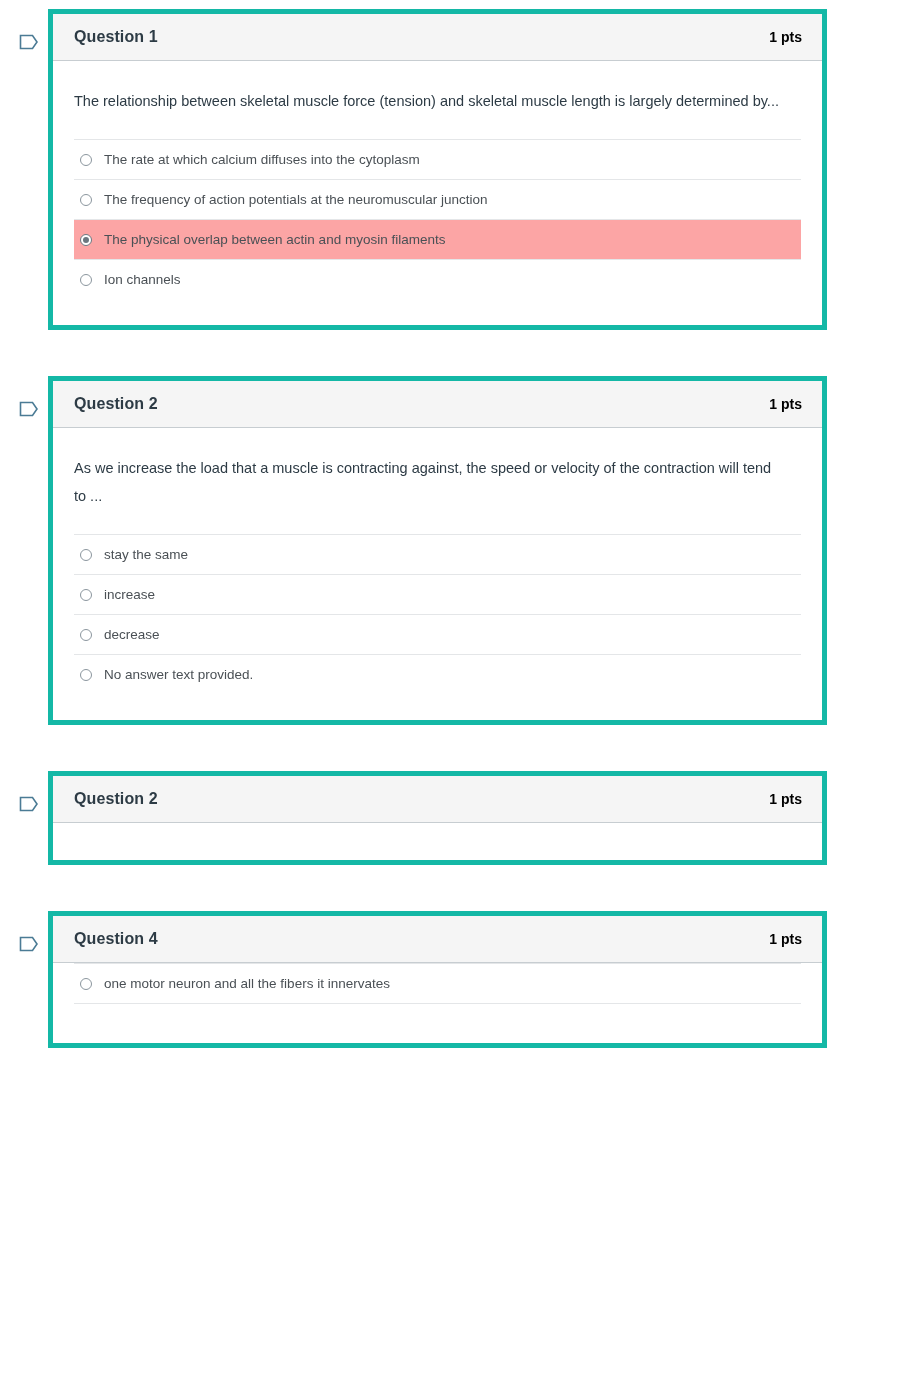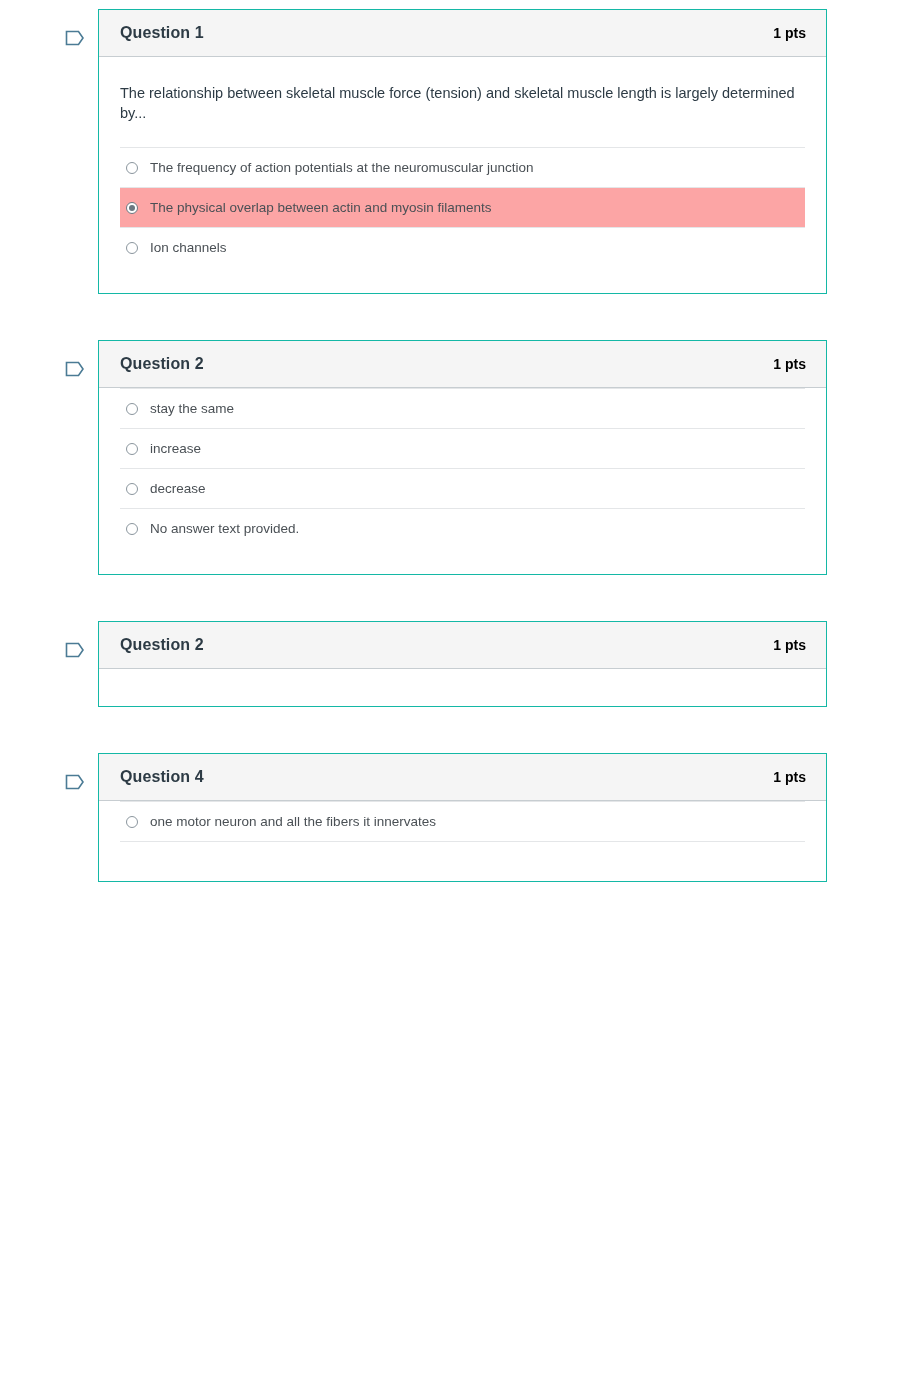--- a/index.html
+++ b/index.html
@@ -16,24 +16,24 @@
     overflow: hidden;
   }
 
   .quiz-body {
     padding-top: 9px;
   }
 
   
   .question-block {
     position: relative;
-    margin-left: 98px;
+    margin-left: 48px;
     margin-right: 79px;
     margin-bottom: 46px;
-    border: 1px solid #14b8a6;
+    border: 5px solid #14b8a6;
     background: #ffffff;
     box-sizing: border-box;
   }
   .question-block:last-child { margin-bottom: 0; }
 
   .flag-wrap {
     position: absolute;
     left: -36px;
     top: 16px;
     width: 24px;
@@ -62,21 +62,21 @@
     font-size: 14px;
     font-weight: bold;
     color: #000000;
   }
 
   .q-body {
     padding: 0 21px 0 21px;
   }
   .q-text {
     font-size: 14.5px;
-    line-height: 20px;
+    line-height: 28px;
     color: #2d3b45;
     padding-top: 26px;
     padding-bottom: 24px;
     max-width: 705px;
   }
   .q-text.pad-lg {
     padding-top: 64px;
     padding-bottom: 50px;
   }
 
@@ -142,20 +142,24 @@
     </div>
     <div class="q-header">
       <span class="q-name">Question 1</span>
       <span class="q-points">1 pts</span>
     </div>
     <div class="q-body">
       <div class="q-text">The relationship between skeletal muscle force (tension) and skeletal muscle length is largely determined by...</div>
       <div class="answers">
         <div class="answer-row">
           <span class="radio"></span>
+          <span class="answer-text">The rate at which calcium diffuses into the cytoplasm</span>
+        </div>
+        <div class="answer-row">
+          <span class="radio"></span>
           <span class="answer-text">The frequency of action potentials at the neuromuscular junction</span>
         </div>
         <div class="answer-row selected">
           <span class="radio"></span>
           <span class="answer-text">The physical overlap between actin and myosin filaments</span>
         </div>
         <div class="answer-row">
           <span class="radio"></span>
           <span class="answer-text">Ion channels</span>
         </div>
@@ -168,20 +172,21 @@
     <div class="flag-wrap">
       <svg width="24" height="24" viewBox="0 0 24 24" aria-hidden="true">
         <path d="M3.5 5.5 H15.5 L20 12 L15.5 18.5 H3.5 Z" fill="none" stroke="#4b7b95" stroke-width="1.6" stroke-linejoin="miter"></path>
       </svg>
     </div>
     <div class="q-header">
       <span class="q-name">Question 2</span>
       <span class="q-points">1 pts</span>
     </div>
     <div class="q-body">
+      <div class="q-text">As we increase the load that a muscle is contracting against, the speed or velocity of the contraction will tend to ...</div>
       <div class="answers">
         <div class="answer-row">
           <span class="radio"></span>
           <span class="answer-text">stay the same</span>
         </div>
         <div class="answer-row">
           <span class="radio"></span>
           <span class="answer-text">increase</span>
         </div>
         <div class="answer-row">

